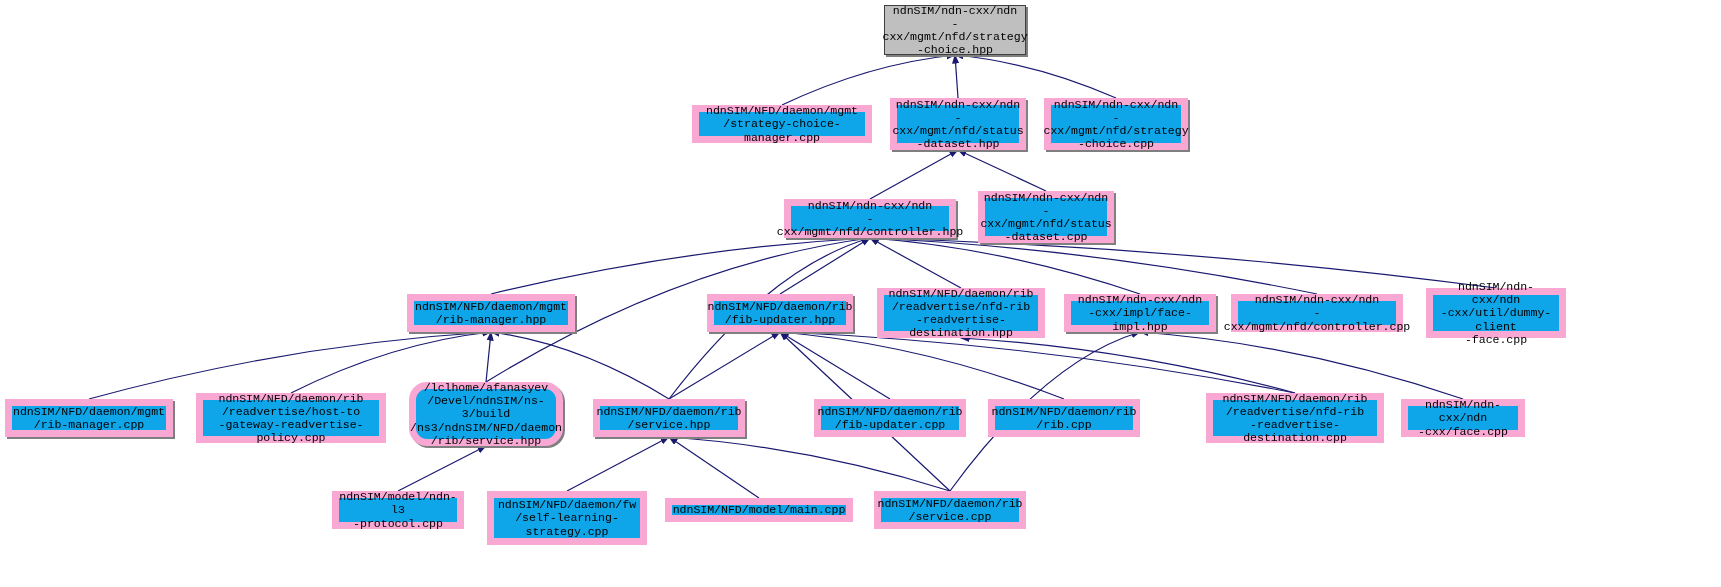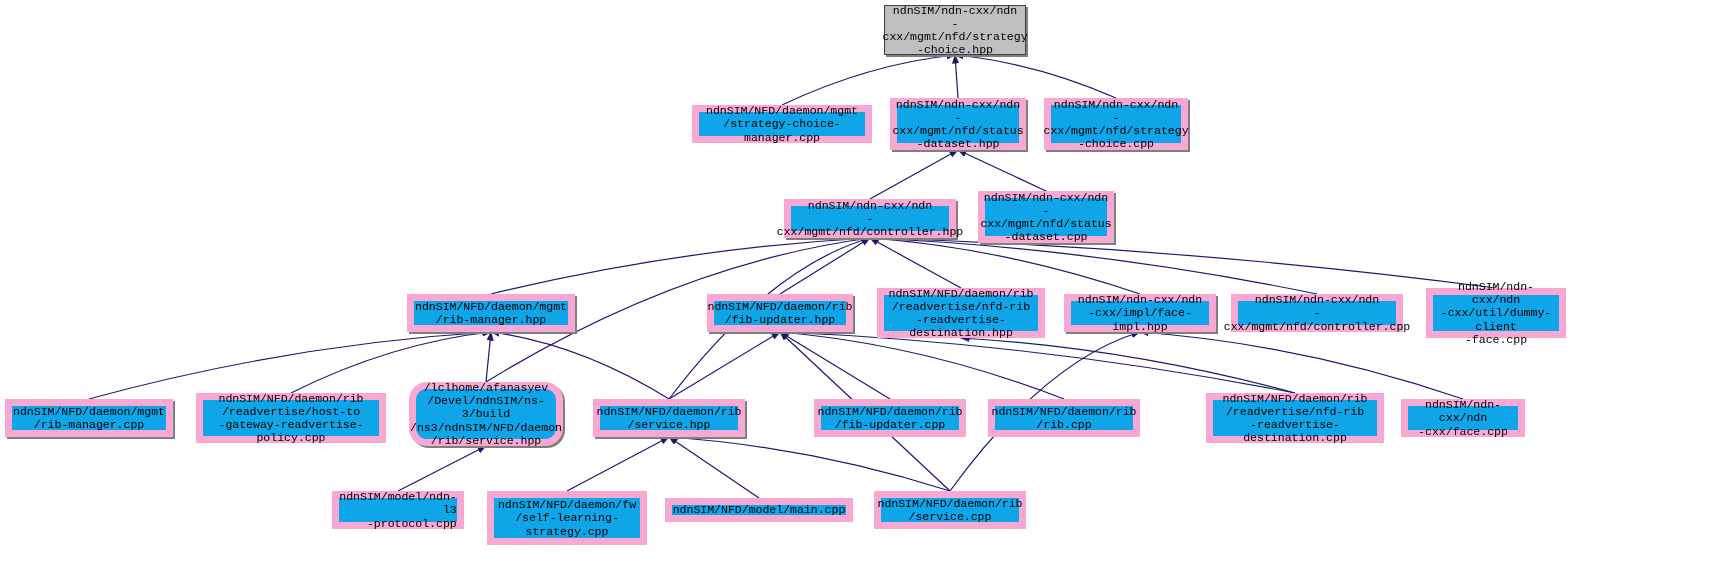--- a/index.html
+++ b/index.html
@@ -140,21 +140,21 @@
       </div>
       <div class="node" style="left: 1206px; top: 393px; width: 178px; height: 50px;">
         <span class="lbl">ndnSIM/NFD/daemon/rib
 /readvertise/nfd-rib
 -readvertise-destination.cpp</span>
       </div>
       <div class="node" style="left: 1401px; top: 399px; width: 124px; height: 38px;">
         <span class="lbl">ndnSIM/ndn-cxx/ndn
 -cxx/face.cpp</span>
       </div>
-      <div class="node" style="left: 332px; top: 491px; width: 132px; height: 38px; text-align: right;">
+      <div class="node" style="left: 332px; top: 491px; width: 132px; height: 38px;">
         <span class="lbl">ndnSIM/model/ndn-l3
 -protocol.cpp</span>
       </div>
       <div class="node" style="left: 487px; top: 491px; width: 160px; height: 54px;">
         <span class="lbl">ndnSIM/NFD/daemon/fw
 /self-learning-strategy.cpp</span>
       </div>
       <div class="node" style="left: 665px; top: 498px; width: 188px; height: 24px;">
         <span class="lbl">ndnSIM/NFD/model/main.cpp</span>
       </div>

